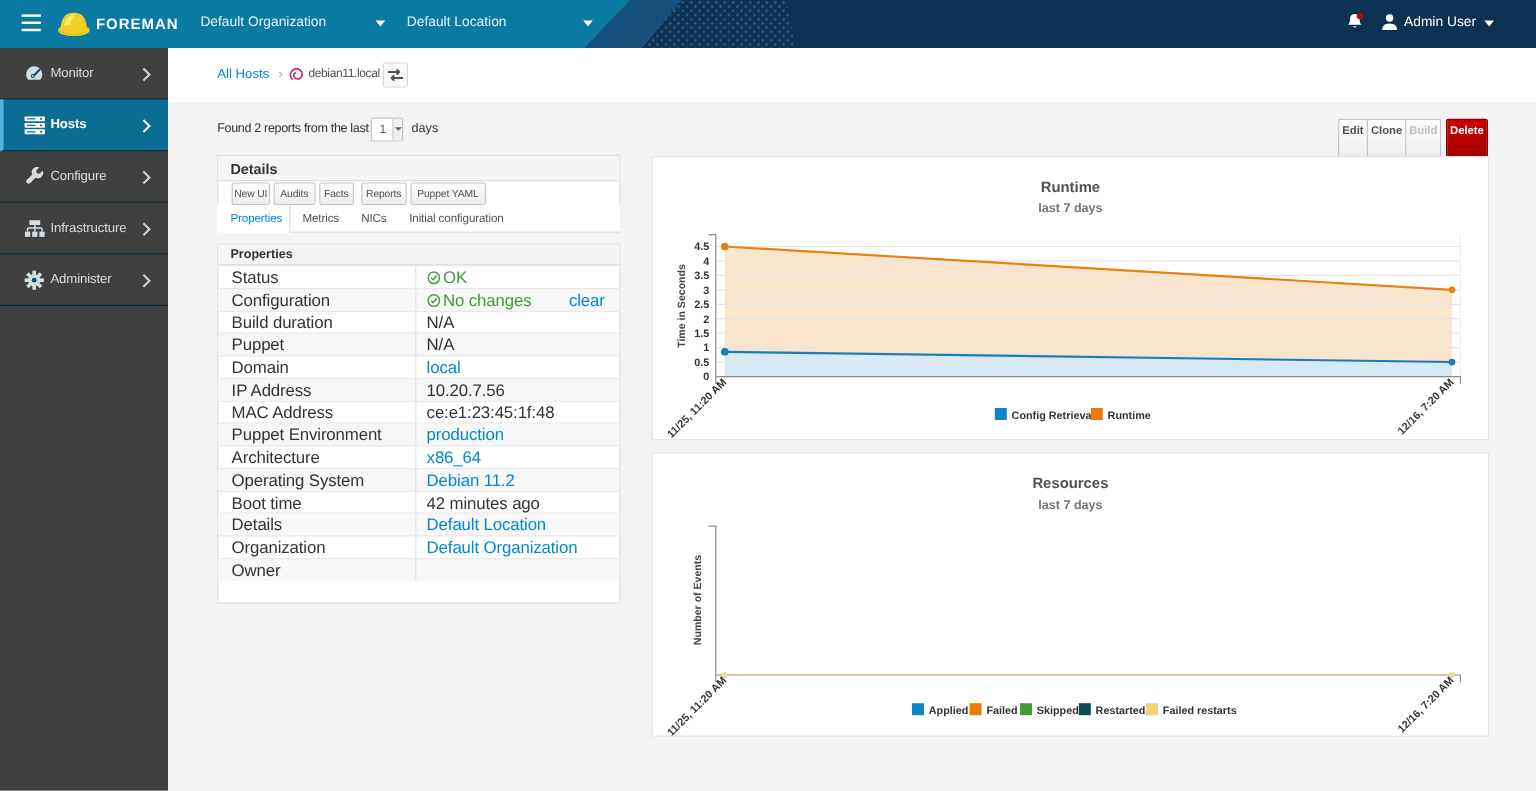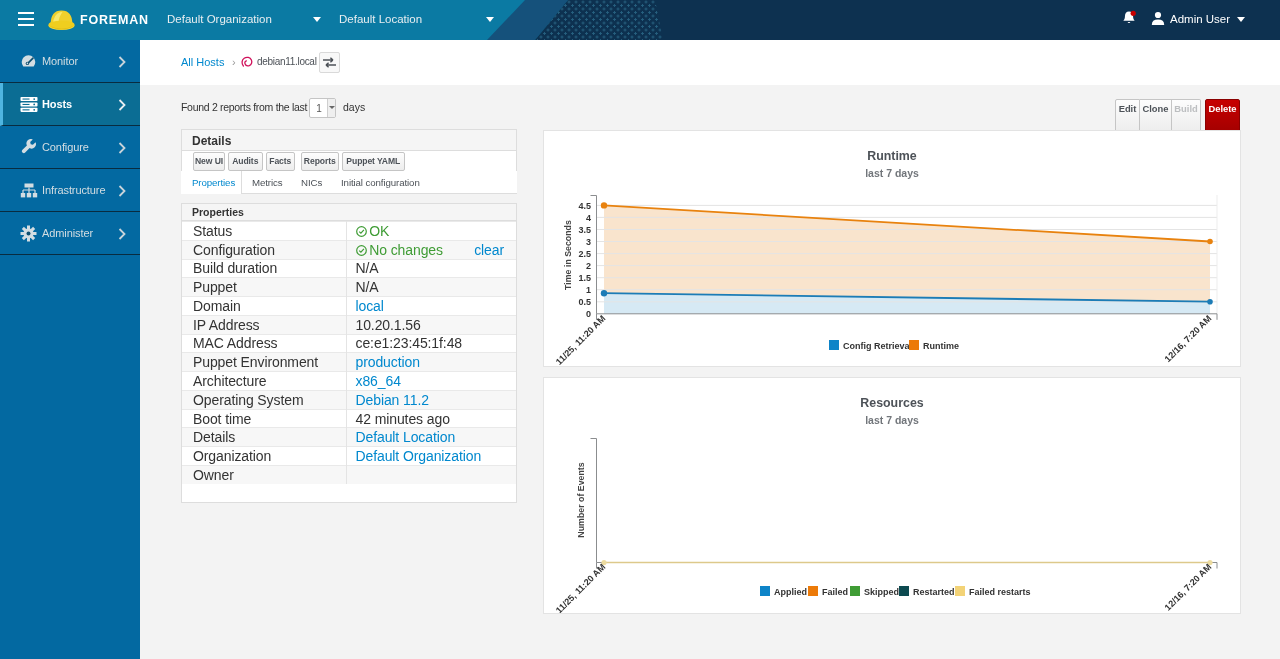--- a/index.html
+++ b/index.html
@@ -17,21 +17,21 @@
      background-image:radial-gradient(circle, #26607f 0.98px, transparent 1.2px), radial-gradient(circle, #26607f 0.98px, transparent 1.2px);
      background-size:7px 7px, 7px 7px; background-position:2px 2px, 5.5px 5.5px;
      clip-path:polygon(568px 0, 655px 0, 663px 40px, 535px 40px); }
   .hamb { position:absolute; left:18px; top:12px; width:16px; height:14px; }
   .hamb i { display:block; height:2px; background:#fff; margin-bottom:4px; }
   #brand { position:absolute; left:80px; top:13px; color:#fff; font-size:12.5px; font-weight:bold; letter-spacing:0.8px; }
   .navtext { position:absolute; top:13px; color:#e8eef1; font-size:11.5px; }
   .caret { position:absolute; width:0; height:0; border-left:4.5px solid transparent; border-right:4.5px solid transparent; border-top:5px solid #fff; top:17px; }
 
   
-  #sidebar { position:absolute; left:0; top:40px; width:140px; height:619px; background:#0369a1; }
+  #sidebar { position:absolute; left:0; top:40px; width:140px; height:619px; background:#404040; }
   .sideitem { position:relative; height:43px; border-bottom:1px solid #092c40; color:#d3dde2; }
   .sideitem .lbl { position:absolute; left:42px; top:15px; font-size:11px; letter-spacing:-0.1px; }
   .sideitem svg.ic { position:absolute; left:20px; top:13px; }
   .sideitem svg.chev { position:absolute; right:14px; top:16px; }
   .sideitem.active { background:#0b6d94; border-left:3px solid #4fb5e0; }
   .sideitem.active .lbl { left:39px; color:#ffffff; }
   .sideitem.active svg.ic { left:17px; }
 
   
   #crumbbar { position:absolute; left:140px; top:40px; width:1140px; height:45px; background:#ffffff; }
@@ -50,21 +50,21 @@
 
   
   .btn { position:absolute; top:99px; height:34px; white-space:nowrap; font-size:9.4px; font-weight:bold; color:#4d5258; text-align:center;
      background:linear-gradient(to bottom,#fdfdfd,#ededed); border:1px solid #c5c5c5; line-height:17px; }
   .btn.dis { color:#bcbec0; }
   .btn.danger { background:linear-gradient(to bottom,#c70000,#a30000); border-color:#8a0000; color:#fff; border-radius:2px; }
 
   
   .panel { position:absolute; background:#fff; border:1px solid #ddd; }
   .phead { background:#f5f5f5; border-bottom:1px solid #ddd; font-weight:bold; font-size:12px; color:#333; padding:4px 10px; height:21px; }
-  .minibtn { position:absolute; top:152px; height:19px; white-space:nowrap; font-size:8.6px; letter-spacing:-0.1px; font-weight:bold; color:#4d5258; text-align:center;
+  .minibtn { position:absolute; top:152px; height:19px; white-space:nowrap; font-size:8.6px; letter-spacing:-0.1px; font-weight:normal; color:#4d5258; text-align:center;
      background:linear-gradient(to bottom,#fdfdfd,#ededed); border:1px solid #c5c5c5; border-radius:2px; line-height:17px; }
   .tab { position:absolute; top:177px; white-space:nowrap; font-size:9.7px; letter-spacing:-0.1px; color:#4d5258; }
   #proptable { position:absolute; left:181px; top:203px; width:336px; }
   #proptable table { border-collapse:collapse; width:100%; font-size:14px; letter-spacing:-0.1px; color:#333; }
   #proptable td { border:0; height:18.78px; padding:0 0 0 11px; }
   #proptable tr { border-top:1px solid #e9e9e9; }
   #proptable tr:nth-child(even) { background:#f7f7f7; }
   #proptable td.val { border-left:1px solid #e4e4e4; width:170px; padding-left:9px; }
   a.lnk { color:#0088ce; text-decoration:none; }
 
@@ -255,21 +255,21 @@
     <tr>
           <td>Puppet</td>
           <td class="val">N/A</td>
         </tr>
     <tr>
           <td>Domain</td>
           <td class="val"><a class="lnk">local</a></td>
         </tr>
     <tr>
           <td>IP Address</td>
-          <td class="val">10.20.1.56</td>
+          <td class="val">10.20.7.56</td>
         </tr>
     <tr>
           <td>MAC Address</td>
           <td class="val">ce:e1:23:45:1f:48</td>
         </tr>
     <tr>
           <td>Puppet Environment</td>
           <td class="val"><a class="lnk">production</a></td>
         </tr>
     <tr>

